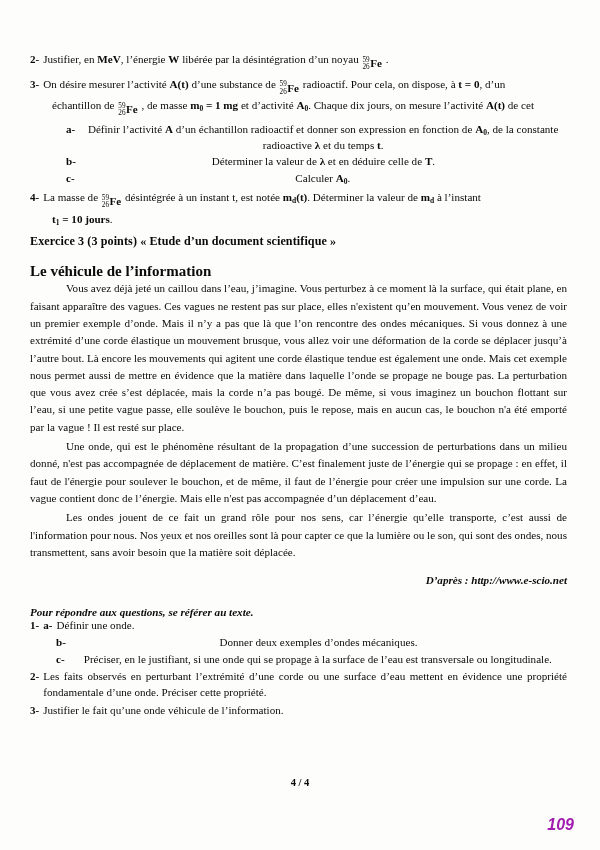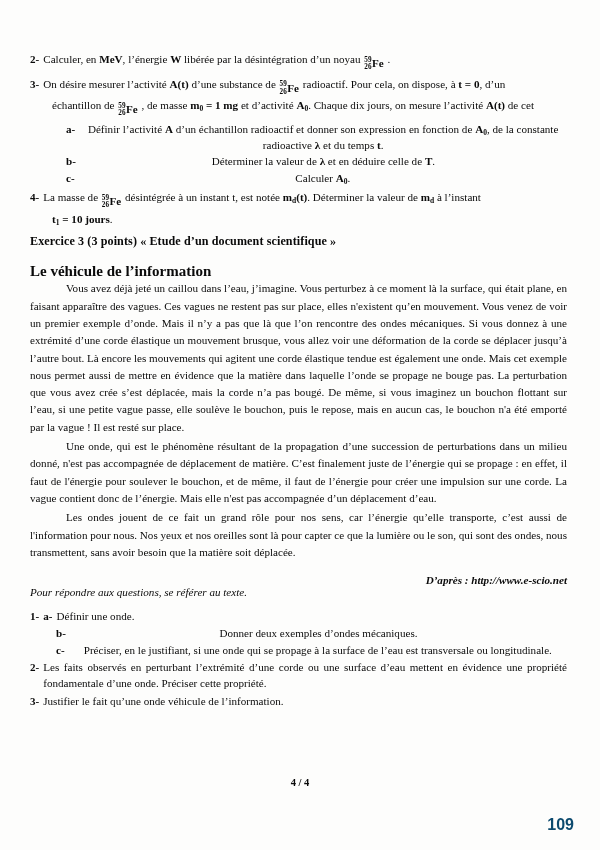--- a/index.html
+++ b/index.html
@@ -81,21 +81,21 @@
     vertical-align: -0.30em;
     margin: 0 1px;
     font-weight: bold;
   }
   .iso .stack {
     display: inline-block;
     vertical-align: middle;
     text-align: center;
     font-size: 7.2px;
     line-height: 1.02;
-    font-weight: bold;
+    font-weight: normal;
     position: relative;
     top: 0.05em;
   }
   .iso .stack span { display: block; }
   .iso .sym {
     display: inline-block;
     vertical-align: middle;
     font-size: 11.1px;
     font-weight: bold;
     margin-left: 0.5px;
@@ -152,57 +152,58 @@
     margin: 0 0 2px 0;
     hyphens: none;
   }
 
   .source {
     font-weight: bold;
     font-style: italic;
     font-size: 11.1px;
     text-align: right;
     margin-top: 13px;
+    margin-bottom: 20px;
   }
   .instr {
-    font-weight: normal;
+    font-weight: bold;
     font-style: italic;
     font-size: 11.1px;
-    margin-bottom: 11px;
   }
 
   
   .page-of {
     position: absolute;
     left: 0;
     right: 0;
     top: 777px;
     text-align: center;
     font-weight: bold;
     font-size: 10.5px;
   }
   .folio {
     position: absolute;
     right: 26px;
     top: 816px;
     font-family: "Liberation Sans", "DejaVu Sans", sans-serif;
     font-weight: bold;
     font-size: 16px;
-    color: #0c4a6e;
+    color: #a21caf;
+    font-style: italic;
   }
 </style>
 </head>
 <body>
 
 <div class="page">
   <div class="content">
 
     <div class="q-row">
       <span class="q-num">2-</span>
-      <span class="q-body nojust"><span>Calculer, en </span><b>MeV</b><span>, l’énergie </span><b>W</b><span> libérée par la désintégration d’un noyau </span><span class="iso"><span class="stack"><span>59</span><span>26</span></span><span class="sym">Fe</span></span><span> .</span></span>
+      <span class="q-body nojust"><span>Justifier, en </span><b>MeV</b><span>, l’énergie </span><b>W</b><span> libérée par la désintégration d’un noyau </span><span class="iso"><span class="stack"><span>59</span><span>26</span></span><span class="sym">Fe</span></span><span> .</span></span>
     </div>
 
     <div class="q-row" style="margin-bottom:2px;">
       <span class="q-num">3-</span>
       <span class="q-body"><span>On désire mesurer l’activité </span><b>A(t)</b><span> d’une substance de </span><span class="iso"><span class="stack"><span>59</span><span>26</span></span><span class="sym">Fe</span></span><span> radioactif. Pour cela, on dispose, à </span><b>t = 0</b><span>, d’un</span></span>
     </div>
 
     <div class="cont-line"><span>échantillon de </span><span class="iso"><span class="stack"><span>59</span><span>26</span></span><span class="sym">Fe</span></span><span> , de masse </span><b><span>m</span><sub>0</sub><span> = 1 mg</span></b><span> et d’activité </span><b><span>A</span><sub>0</sub></b><span>. Chaque dix jours, on mesure l’activité </span><b>A(t)</b><span> de cet</span></div>
 
 

